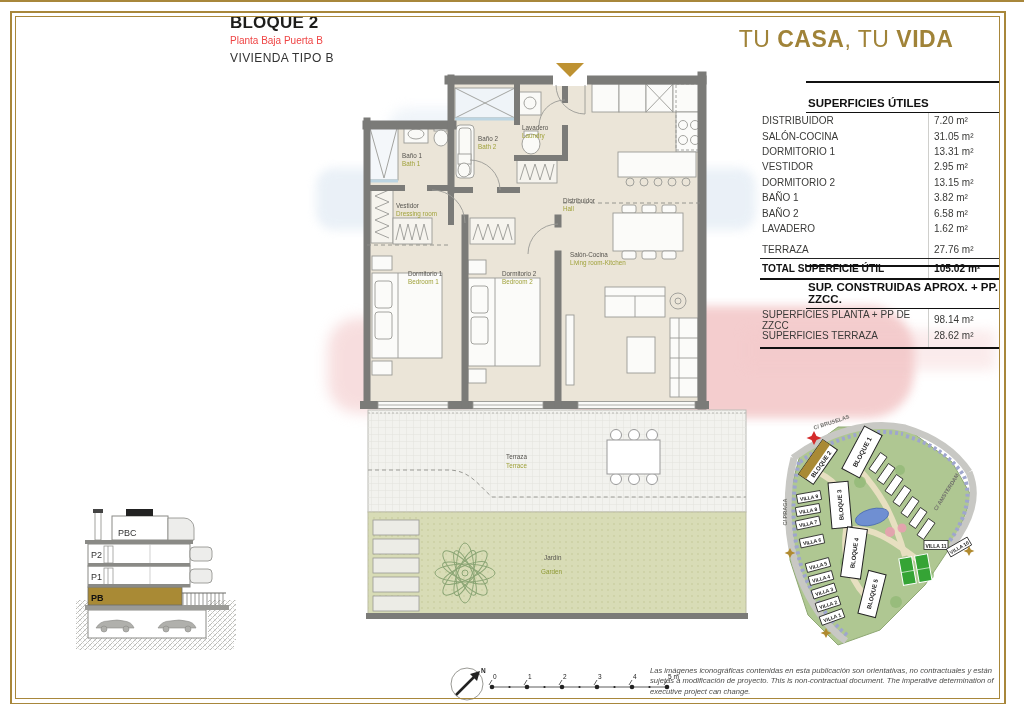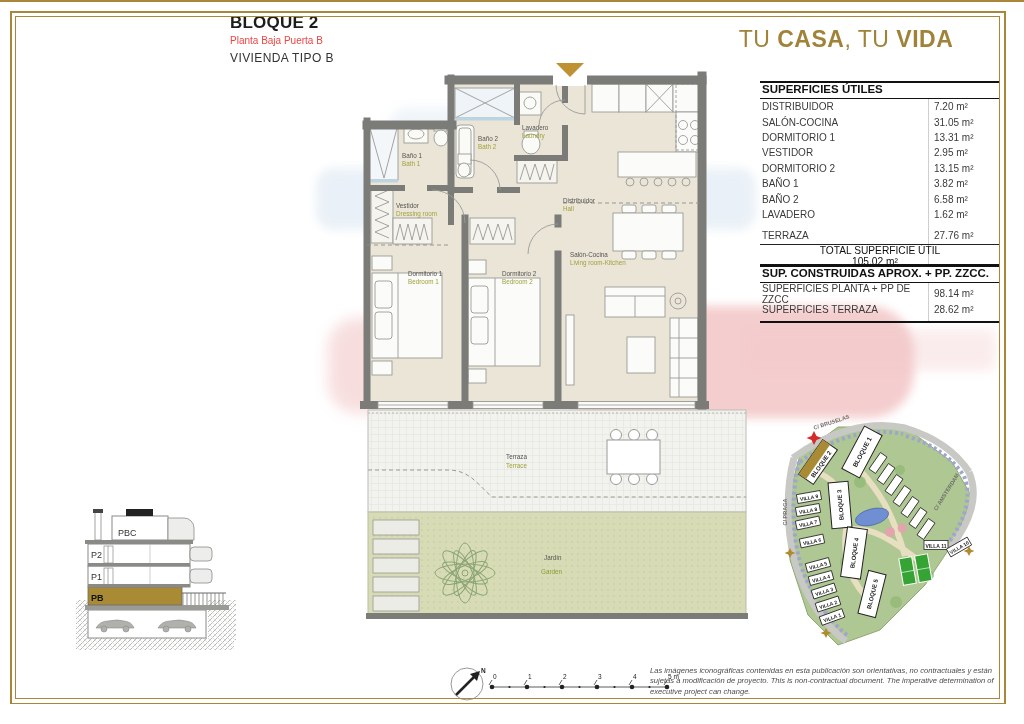--- a/index.html
+++ b/index.html
@@ -21,27 +21,27 @@
   
   .title-block{left:230px;top:13px;z-index:4;}
   .title-1{font-size:17px;font-weight:bold;letter-spacing:.2px;}
   .title-2{font-size:10px;margin-top:2px;color:#ef4444;}
   .title-3{font-size:12px;margin-top:5px;letter-spacing:.4px;color:#333;}
   .slogan{left:700px;top:26px;width:292px;text-align:center;font-size:23px;color:#A08338;z-index:4;letter-spacing:.5px;}
   .slogan b{font-weight:bold;}
   
   .tbl{left:760px;width:240px;z-index:4;background:transparent;}
   .tbl-head{border-top:2px solid #111;border-bottom:1px solid #111;font-weight:bold;font-size:11.5px;
-            padding:0 2px 3px 2px;color:#111;}
+            padding:14px 2px 3px 2px;color:#111;margin-left:46px;}
   .rows{position:relative;}
   .vdiv{position:absolute;left:168px;top:0;bottom:0;width:1px;background:#CFCFCC;}
   .trow{display:flex;align-items:center;height:15.4px;font-size:10px;color:#3a3a38;padding:0 2px;position:relative;z-index:2;}
   .trow .tl{flex:1;}
   .trow .tv{width:64px;text-align:left;padding-left:8px;}
-  .trow.bold{font-weight:normal;color:#111;font-size:10.2px;height:19px;flex-direction:column;}
+  .trow.bold{font-weight:bold;color:#111;font-size:10.2px;height:19px;}
   .sep-top{border-top:1px solid #222;}
   .tbl-bottom{border-bottom:2px solid #111;}
   .rowgap{height:6px;}
   
   .disclaimer{left:650px;top:666px;width:345px;font-size:7.6px;font-style:italic;
               color:#4c4c4a;line-height:1.35;z-index:7;}
   
   .plan-svg{left:315px;top:55px;z-index:2;}
   .section-svg{left:70px;top:502px;z-index:2;}
   .siteplan-svg{left:752px;top:402px;z-index:2;}

